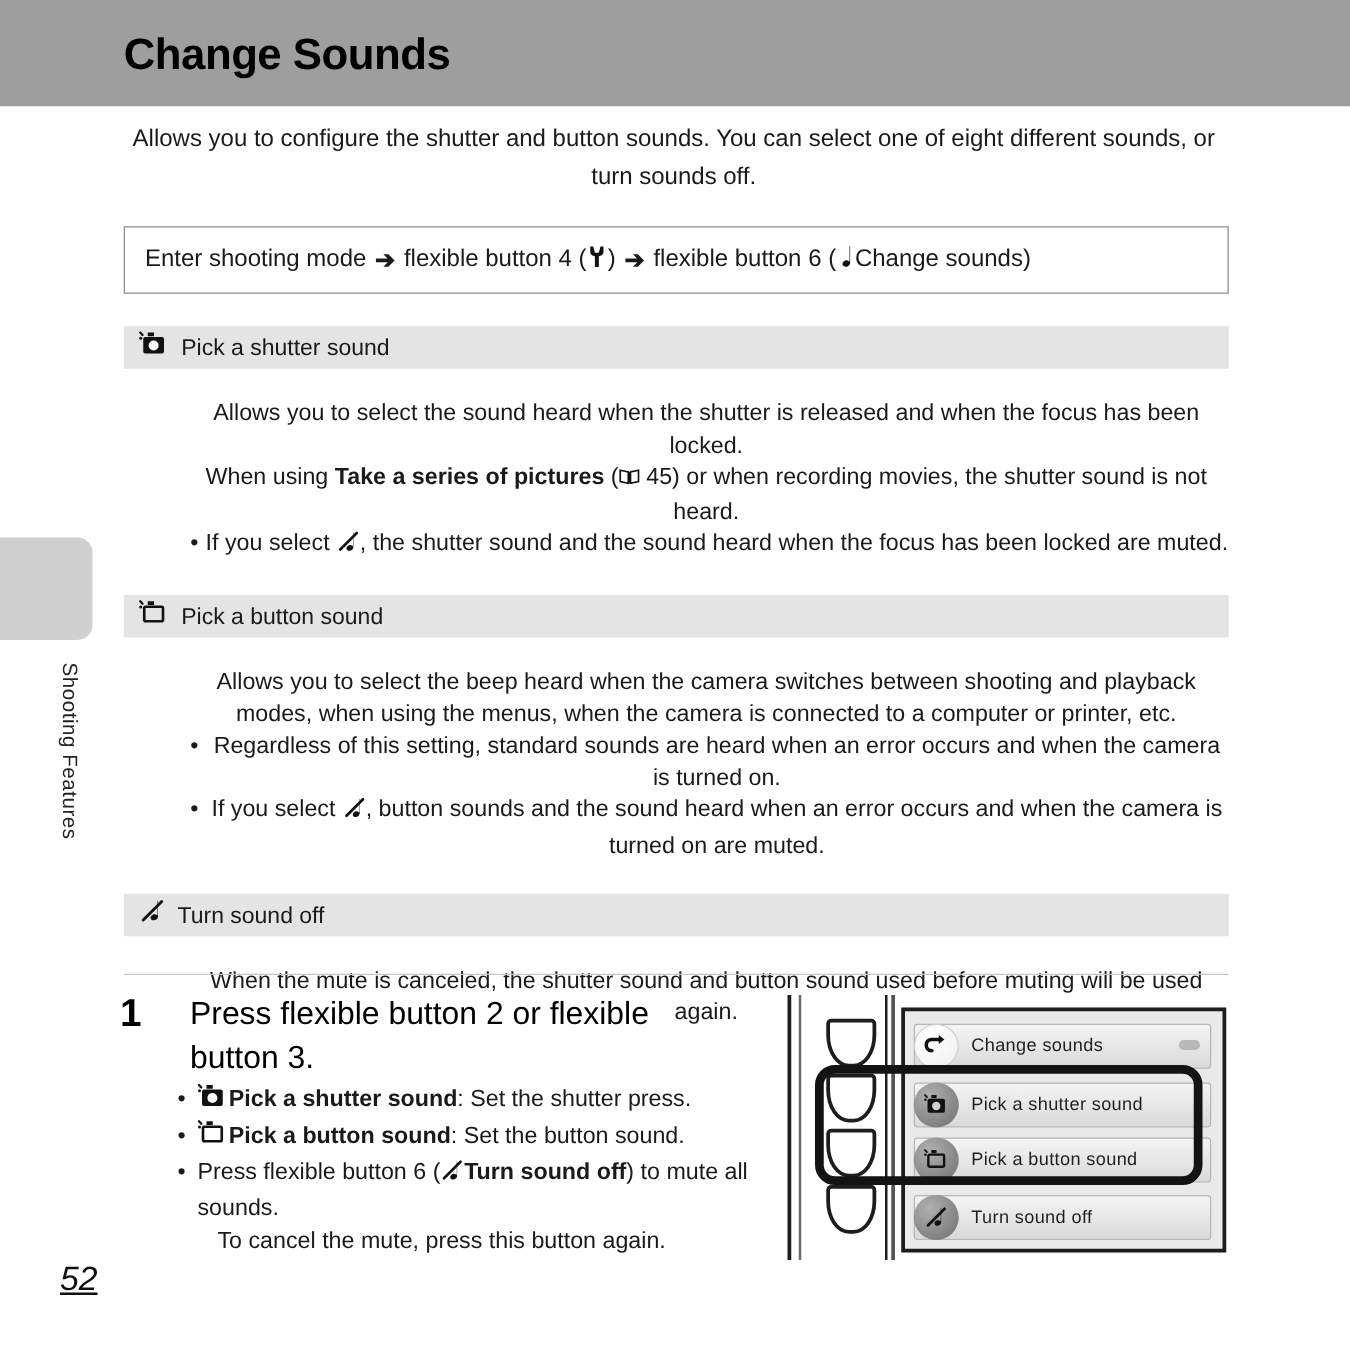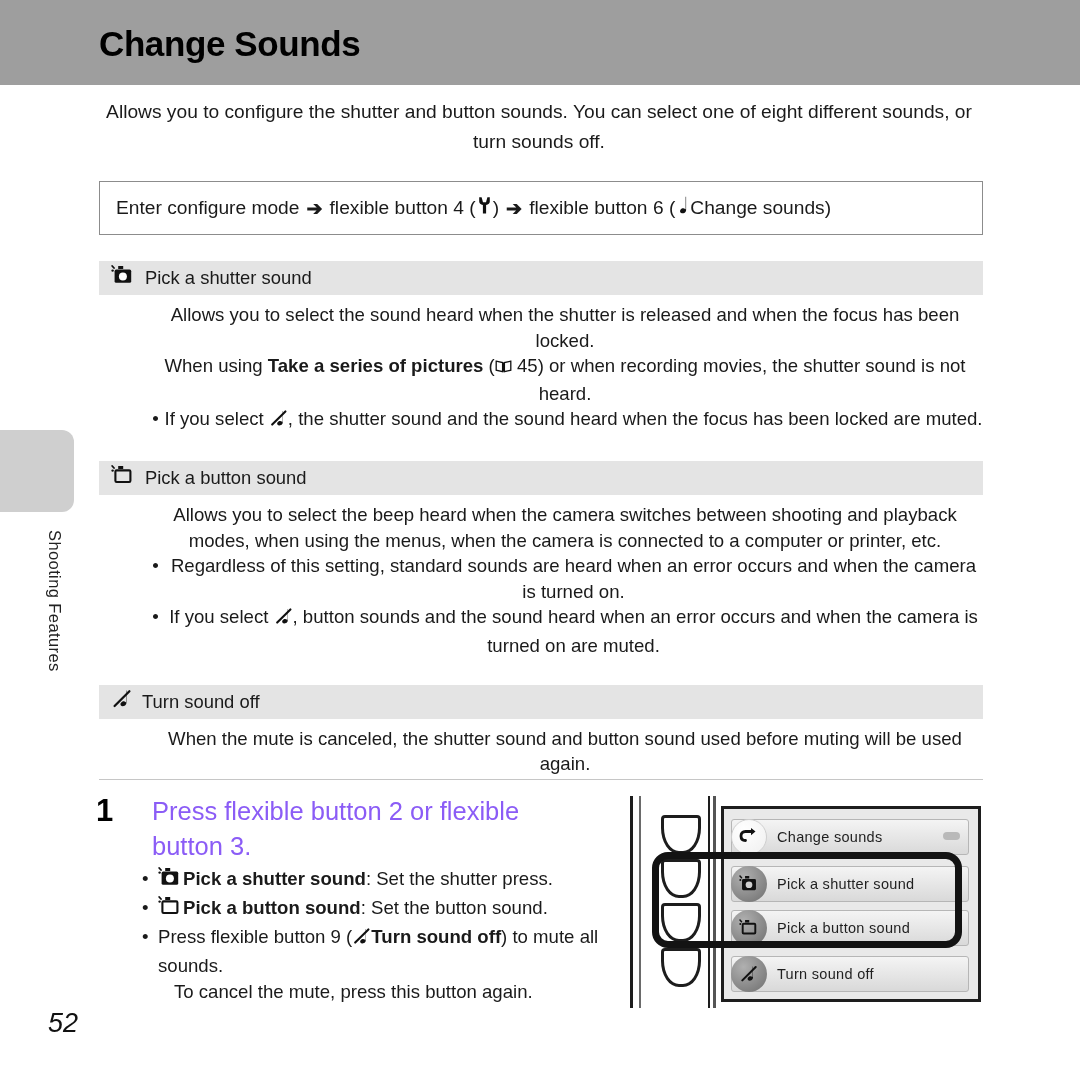--- a/index.html
+++ b/index.html
@@ -58,20 +58,21 @@
   }
 
   
   .page-number {
     position: absolute;
     left: 48px;
     top: 1008px;
     font-size: 27px;
     font-style: italic;
     color: #111;
+    text-decoration: underline;
   }
 
   
   .content {
     position: absolute;
     left: 99px;
     top: 97px;
     width: 884px;
     text-align: center;
   }
@@ -104,20 +105,21 @@
     align-items: center;
     padding-left: 12px;
     font-size: 18.4px;
     box-sizing: border-box;
   }
   .sec-bar .lbl { margin-left: 9px; }
   .sec-body {
     padding: 7px 0 0 48px;
     font-size: 18.6px;
     line-height: 25.6px;
+    margin-top: 15px;
   }
   .sec-body p { margin: 0; }
   .bullet-row {
     display: flex;
     margin-top: 0px;
   }
   .bullet-dot {
     width: 17px;
     flex: 0 0 17px;
     font-size: 18.6px;
@@ -154,21 +156,21 @@
     font-weight: bold;
     color: #000;
   }
   .step-head {
     position: absolute;
     left: 152px;
     top: 794px;
     width: 400px;
     font-size: 25.5px;
     line-height: 35px;
-    color: #8b5cf6;
+    color: #000000;
   }
   .step-bullets {
     position: absolute;
     left: 142px;
     top: 866px;
     width: 478px;
     font-size: 18.6px;
     line-height: 26px;
   }
   .step-bullets .bullet-row { margin-top: 0; }
@@ -306,21 +308,21 @@
 <div class="side-tab"></div>
 <div class="side-label">Shooting Features</div>
 
 <div class="page-number">52</div>
 
 <div class="content">
 
   <div class="intro">Allows you to configure the shutter and button sounds. You can select one of eight different sounds, or turn sounds off.</div>
 
   <div class="nav-box">
-    <span>Enter configure mode</span>
+    <span>Enter shooting mode</span>
     <span style="margin:0 7px;font-weight:bold">➔</span>
     <span>flexible button 4 (</span>
     <span class="ico" style="margin:0 1px;">
       <svg width="15" height="19" viewBox="0 0 15 19">
         <path d="M2.2 1.2 L4.6 1.2 L6.0 6.2 L9.0 6.2 L10.4 1.2 L12.8 1.2 L12.8 5.6 C12.8 7.4 11.4 8.6 9.1 8.9 L9.1 17.6 L5.9 17.6 L5.9 8.9 C3.6 8.6 2.2 7.4 2.2 5.6 Z" fill="#111"></path>
       </svg>
     </span>
     <span>)</span>
     <span style="margin:0 7px;font-weight:bold">➔</span>
     <span>flexible button 6 (</span>
@@ -443,21 +445,21 @@
           <rect x="7.2" y="1.0" width="5.0" height="3.0" fill="#111"></rect>
           <rect x="4.4" y="5.4" width="15.0" height="11.6" rx="1.2" fill="none" stroke="#111" stroke-width="2.1"></rect>
         </svg>
       </span><b>Pick a button sound</b><span>: Set the button sound.</span>
     </div>
   </div>
 
   <div class="bullet-row">
     <div class="bullet-dot">•</div>
     <div class="bullet-txt">
-      <span>Press flexible button 9 (</span><span class="ico">
+      <span>Press flexible button 6 (</span><span class="ico">
         <svg width="19" height="18" viewBox="0 0 19 18">
           <path d="M13.4 1.0 L13.4 11.4 C13.4 11.8 13.0 11.9 12.8 11.6 C12.2 10.9 10.9 10.7 9.8 11.3 C8.4 12.0 7.8 13.4 8.4 14.5 C9.0 15.6 10.6 15.8 12.0 15.1 C13.0 14.6 13.7 13.6 13.7 12.7 L13.7 4.0 L13.7 1.0 Z" fill="#111"></path>
           <line x1="3.2" y1="14.6" x2="16.4" y2="1.4" stroke="#111" stroke-width="2.1" stroke-linecap="round"></line>
         </svg>
       </span><b>Turn sound off</b><span>) to mute all sounds.</span>
       <div class="sub-line">To cancel the mute, press this button again.</div>
     </div>
   </div>
 </div>
 

